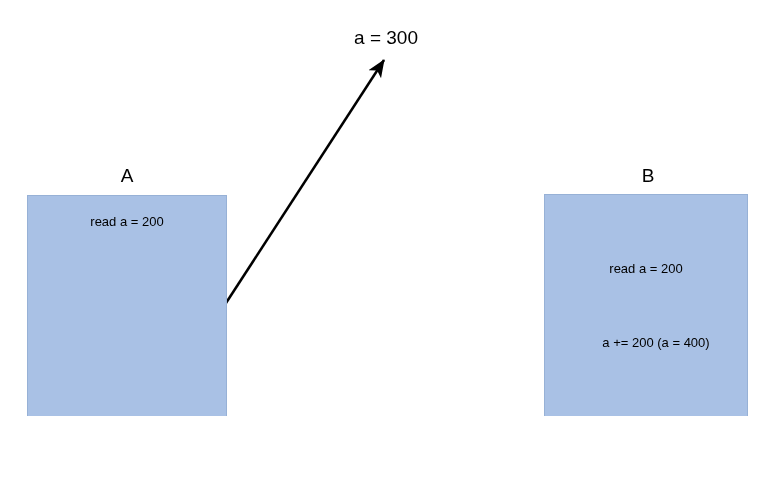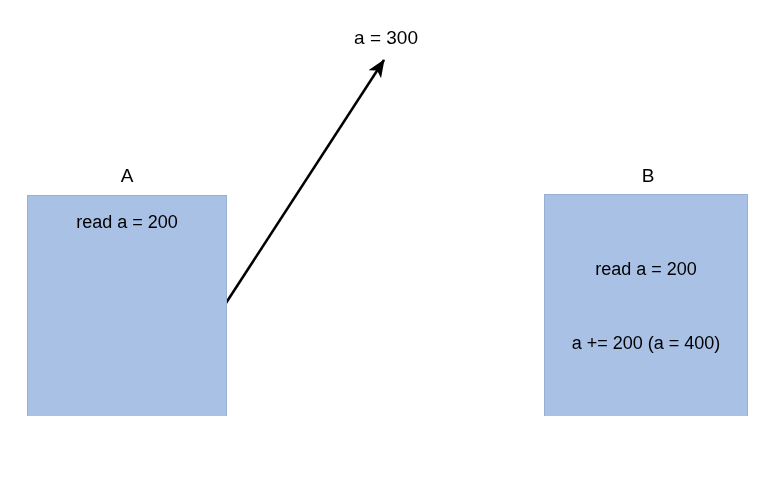--- a/index.html
+++ b/index.html
@@ -41,29 +41,29 @@
     line-height: 24px;
     color: var(--text, #000000);
   }
   .thread-label.label-a { left: 27px;  top: 164px; }
   .thread-label.label-b { left: 546px; top: 164px; width: 204px; }
   .code-line {
     position: absolute;
     left: 0;
     width: 100%;
     text-align: center;
-    font-size: 18px;
+    font-size: 13px;
     line-height: 24px;
     white-space: nowrap;
     color: var(--text, #000000);
   }
   .box-a .line-1 { top: 14px; }
   .box-a .line-2 { top: 94px; }
   .box-b .line-1 { top: 62px; }
-  .box-b .line-2 { top: 136px; }
+  .box-b .line-2 { top: 136px; padding-left: 10px; }
   .arrow-target-label {
     position: absolute;
     left: 330px;
     top: 26px;
     width: 112px;
     text-align: center;
     font-size: 19px;
     line-height: 24px;
     color: var(--text, #000000);
   }

